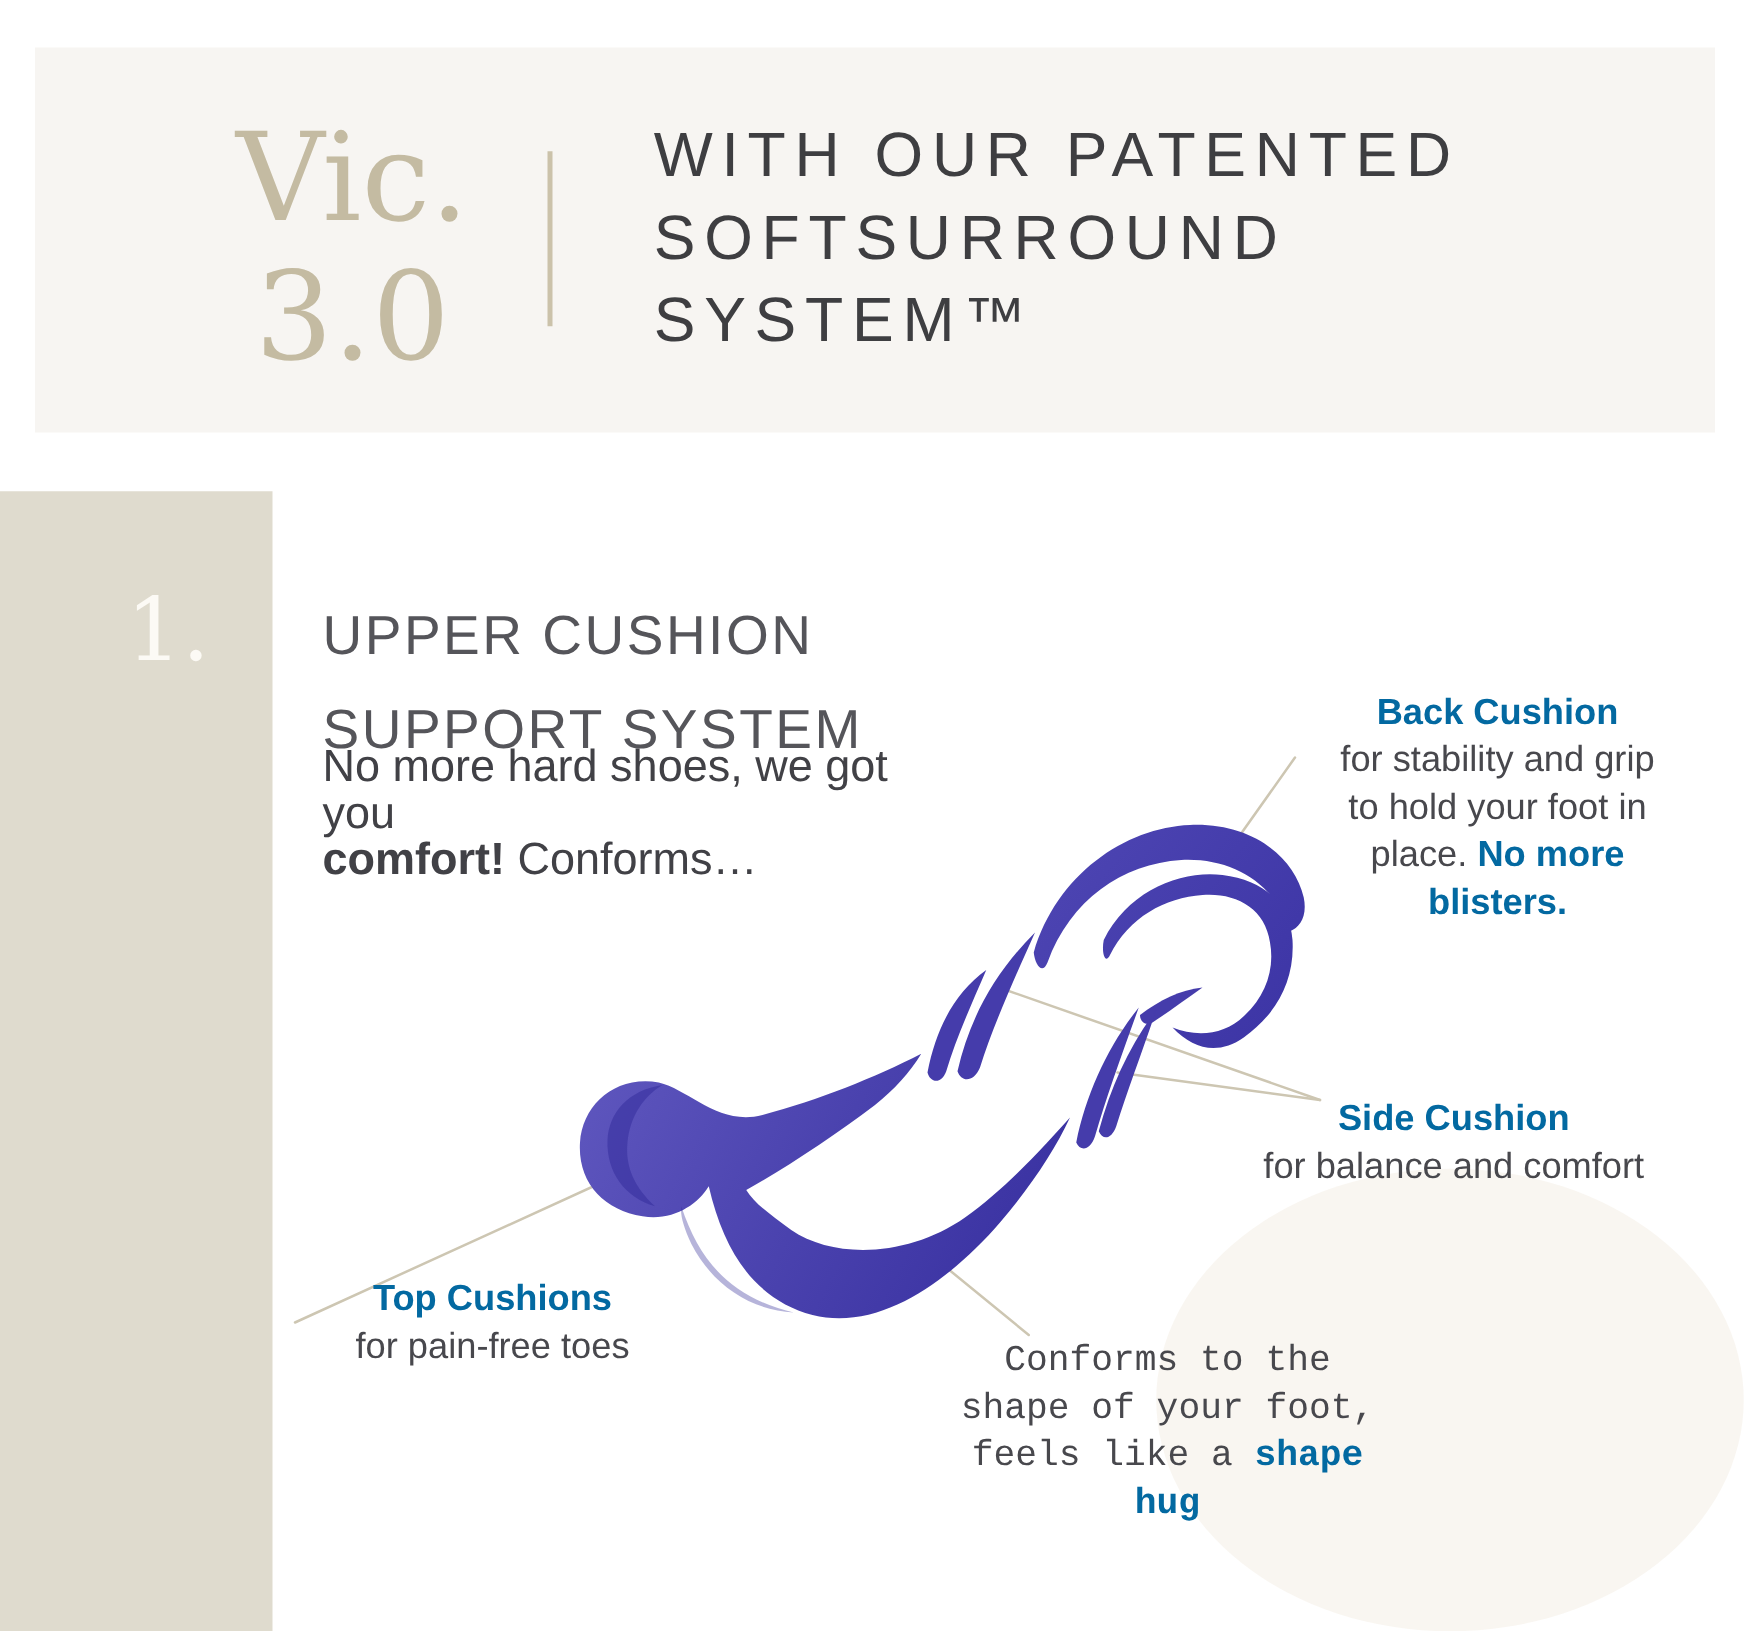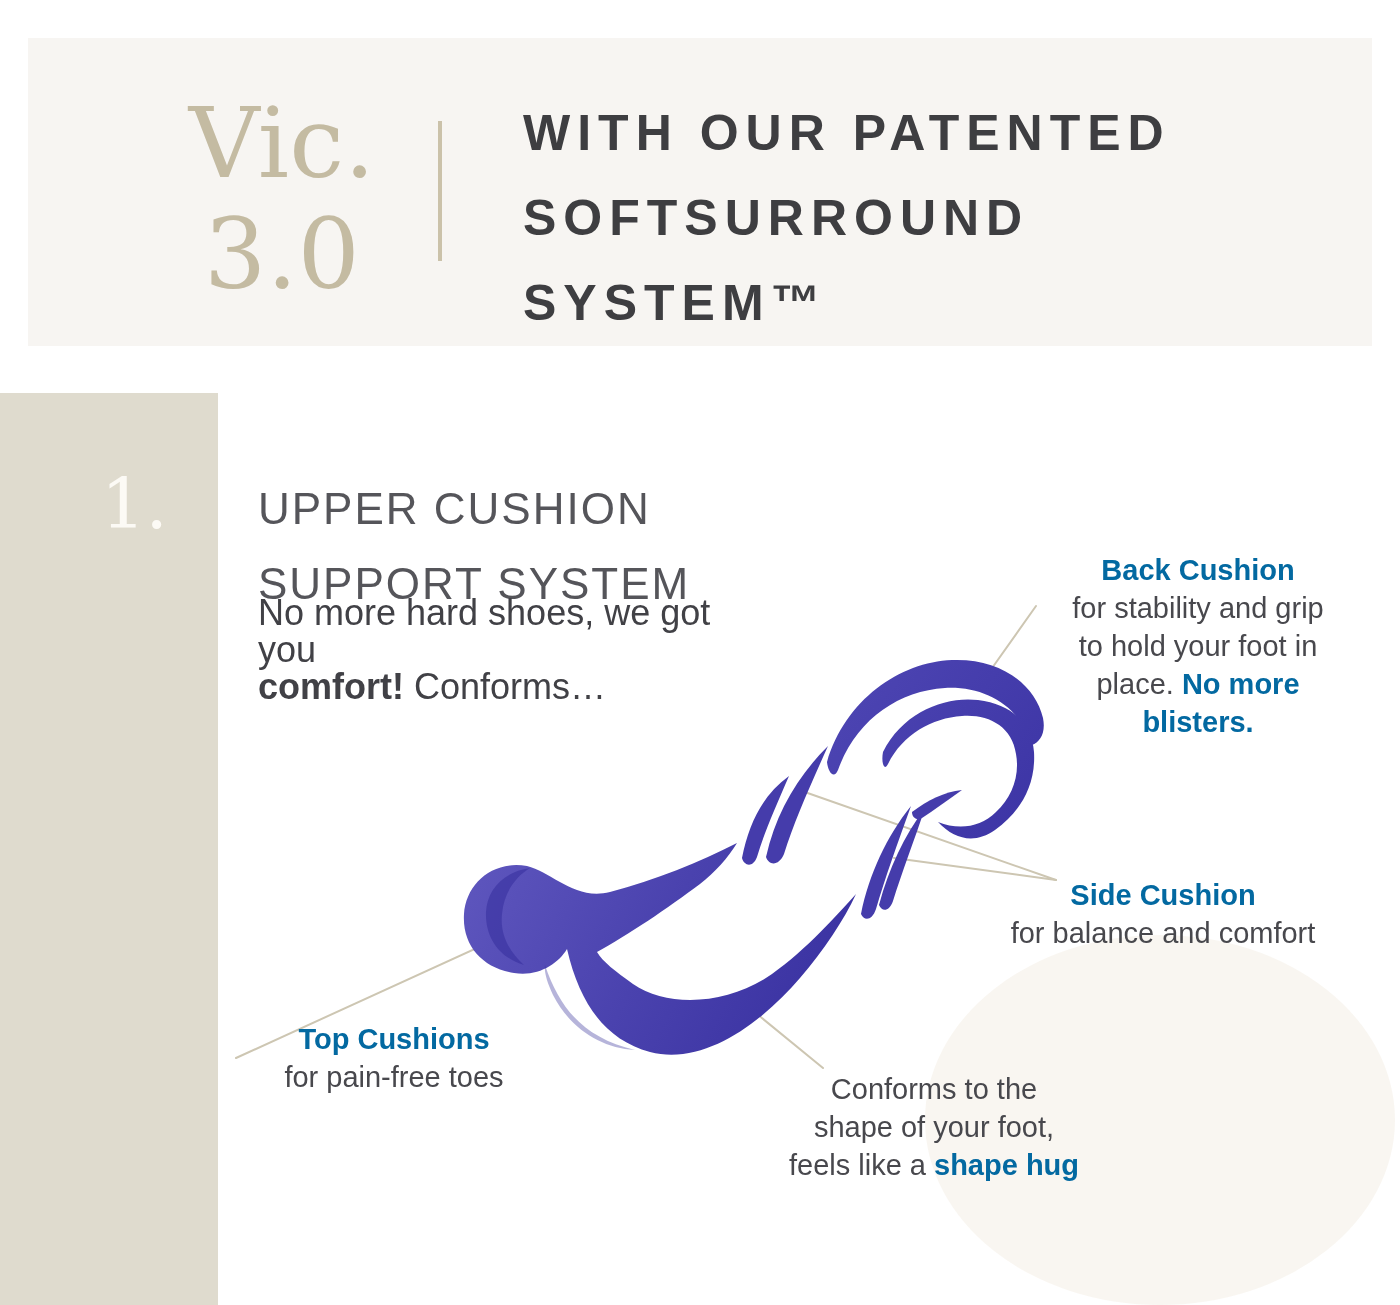--- a/index.html
+++ b/index.html
@@ -27,22 +27,22 @@
     position:absolute;left:186px;top:88px;width:192px;
     font-family:"DejaVu Serif",serif;font-size:98px;line-height:111px;
     color:var(--brand-text);text-align:center;white-space:pre-line;
   }
   .divider{
     position:absolute;left:438px;top:121px;width:4px;height:140px;
     background:var(--divider);
   }
   .header-title{
     position:absolute;left:523px;top:91px;width:780px;
-    font-size:50px;line-height:85px;letter-spacing:7px;
-    color:#3e3e41;white-space:pre-line;font-weight:700;
+    font-size:50px;line-height:66px;letter-spacing:7px;
+    color:#3e3e41;white-space:pre-line;font-weight:400;
   }
   .side-strip{
     position:absolute;left:0;top:393px;width:218px;height:912px;
     background:var(--strip-bg);
   }
   .step-number{
     position:absolute;left:101px;top:469px;width:62px;
     font-family:"DejaVu Serif",serif;font-size:70px;line-height:1;
     color:var(--step-text);text-align:center;
   }
@@ -58,21 +58,21 @@
   }
   .annotation{
     position:absolute;width:356px;text-align:center;
     font-size:29px;line-height:38px;color:var(--annotation-text);
     white-space:pre-line;
   }
   .annotation strong{color:#0369a1;}
   .anno-back{left:1020px;top:551px;}
   .anno-side{left:985px;top:876px;}
   .anno-top{left:216px;top:1020px;}
-  .anno-conforms{left:756px;top:1070px;}
+  .anno-conforms{left:756px;top:1070px;font-family:Liberation Mono, monospace;}
   .illustration-svg{position:absolute;left:0;top:0;width:1400px;height:1305px;}
 </style>
 </head>
 <body>
 
 <div class="page">
 
   <div class="header-band"></div>
 
   <div class="brand">Vic.

